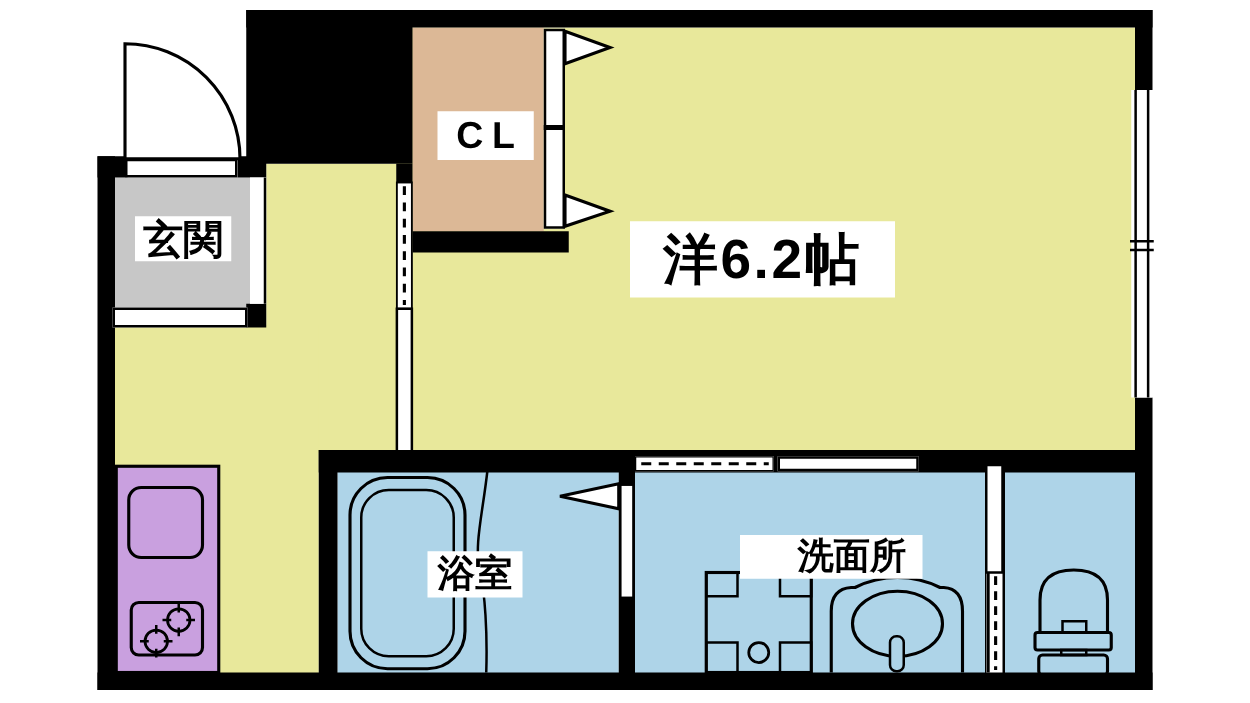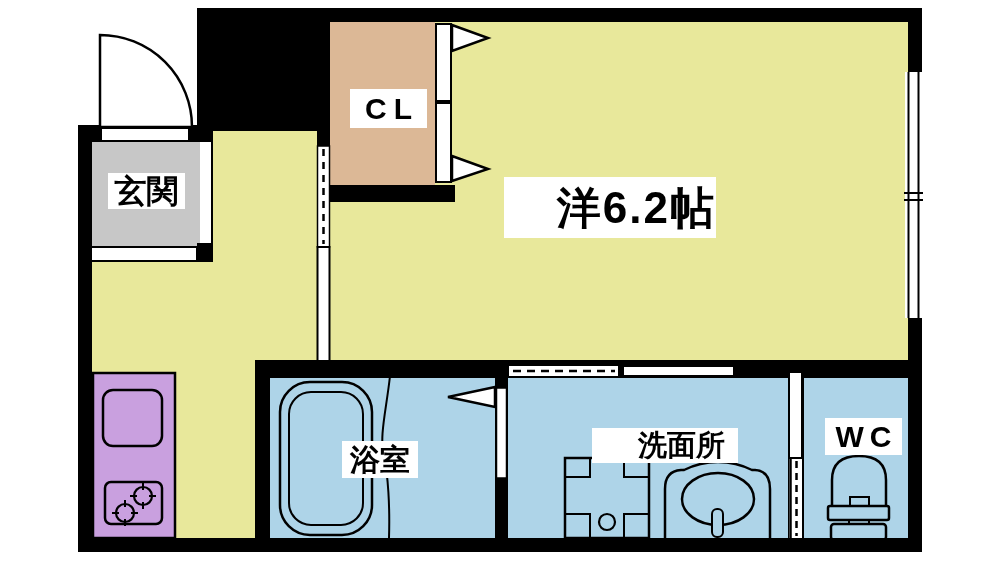--- a/index.html
+++ b/index.html
@@ -138,26 +138,23 @@
       <rect class="ln" x="831" y="524" width="55" height="16" rx="3"></rect>
     </g>
   </svg>
 
   <div class="label" style="left:108px;top:173px;width:77px;height:36px;font-size:32px;">
     <span>玄関</span>
   </div>
   <div class="label" style="left:350px;top:89px;width:70px;height:39px;font-size:30px;letter-spacing:7px;padding-left:7px;">
     <span>CL</span>
   </div>
-  <div class="label" style="left:504px;top:177px;width:212px;height:61px;font-size:44px;letter-spacing:2px;justify-content:flex-end;">
+  <div class="label" style="left:504px;top:177px;width:212px;height:61px;font-size:44px;letter-spacing:2px;">
     <span>洋6.2帖</span>
   </div>
   <div class="label" style="left:342px;top:441px;width:76px;height:37px;font-size:30px;">
     <span>浴室</span>
   </div>
   <div class="label" style="left:592px;top:428px;width:113px;height:35px;font-size:29px;padding-left:33px;">
     <span>洗面所</span>
   </div>
-  <div class="label" style="left:825px;top:418px;width:71px;height:37px;font-size:30px;letter-spacing:6px;padding-left:6px;">
-    <span>WC</span>
-  </div>
 
 </div>
 
 </body></html>

